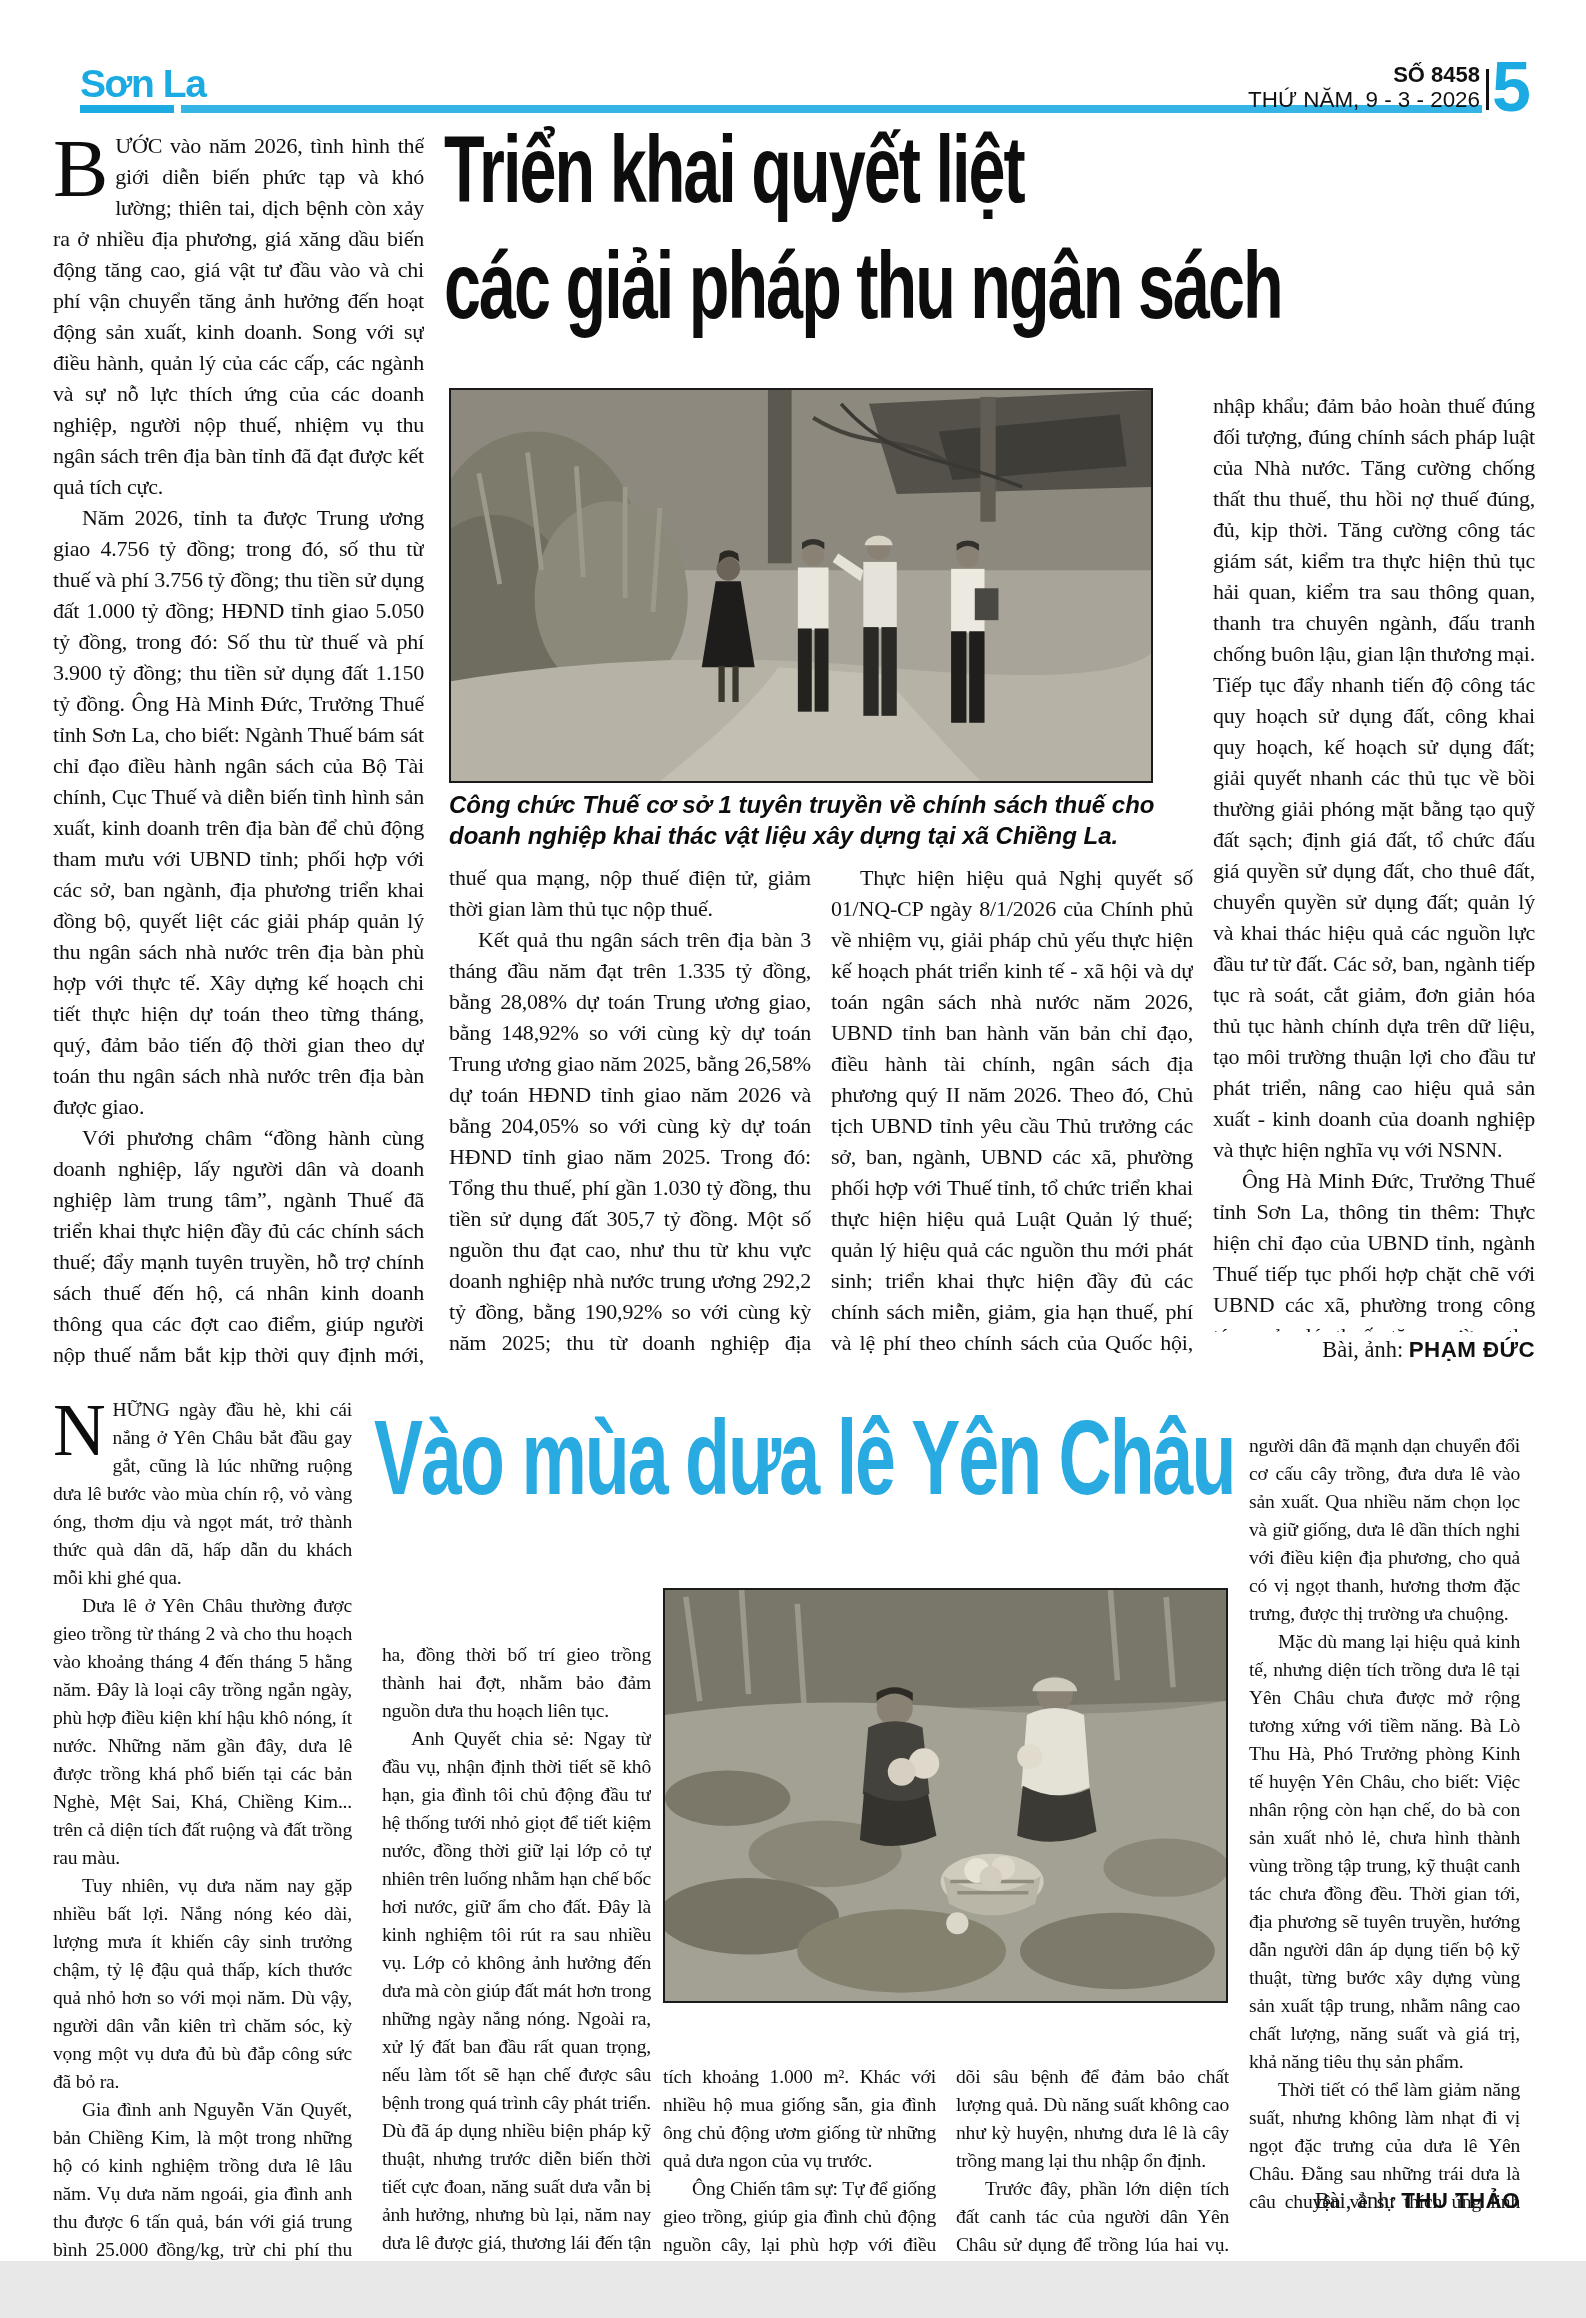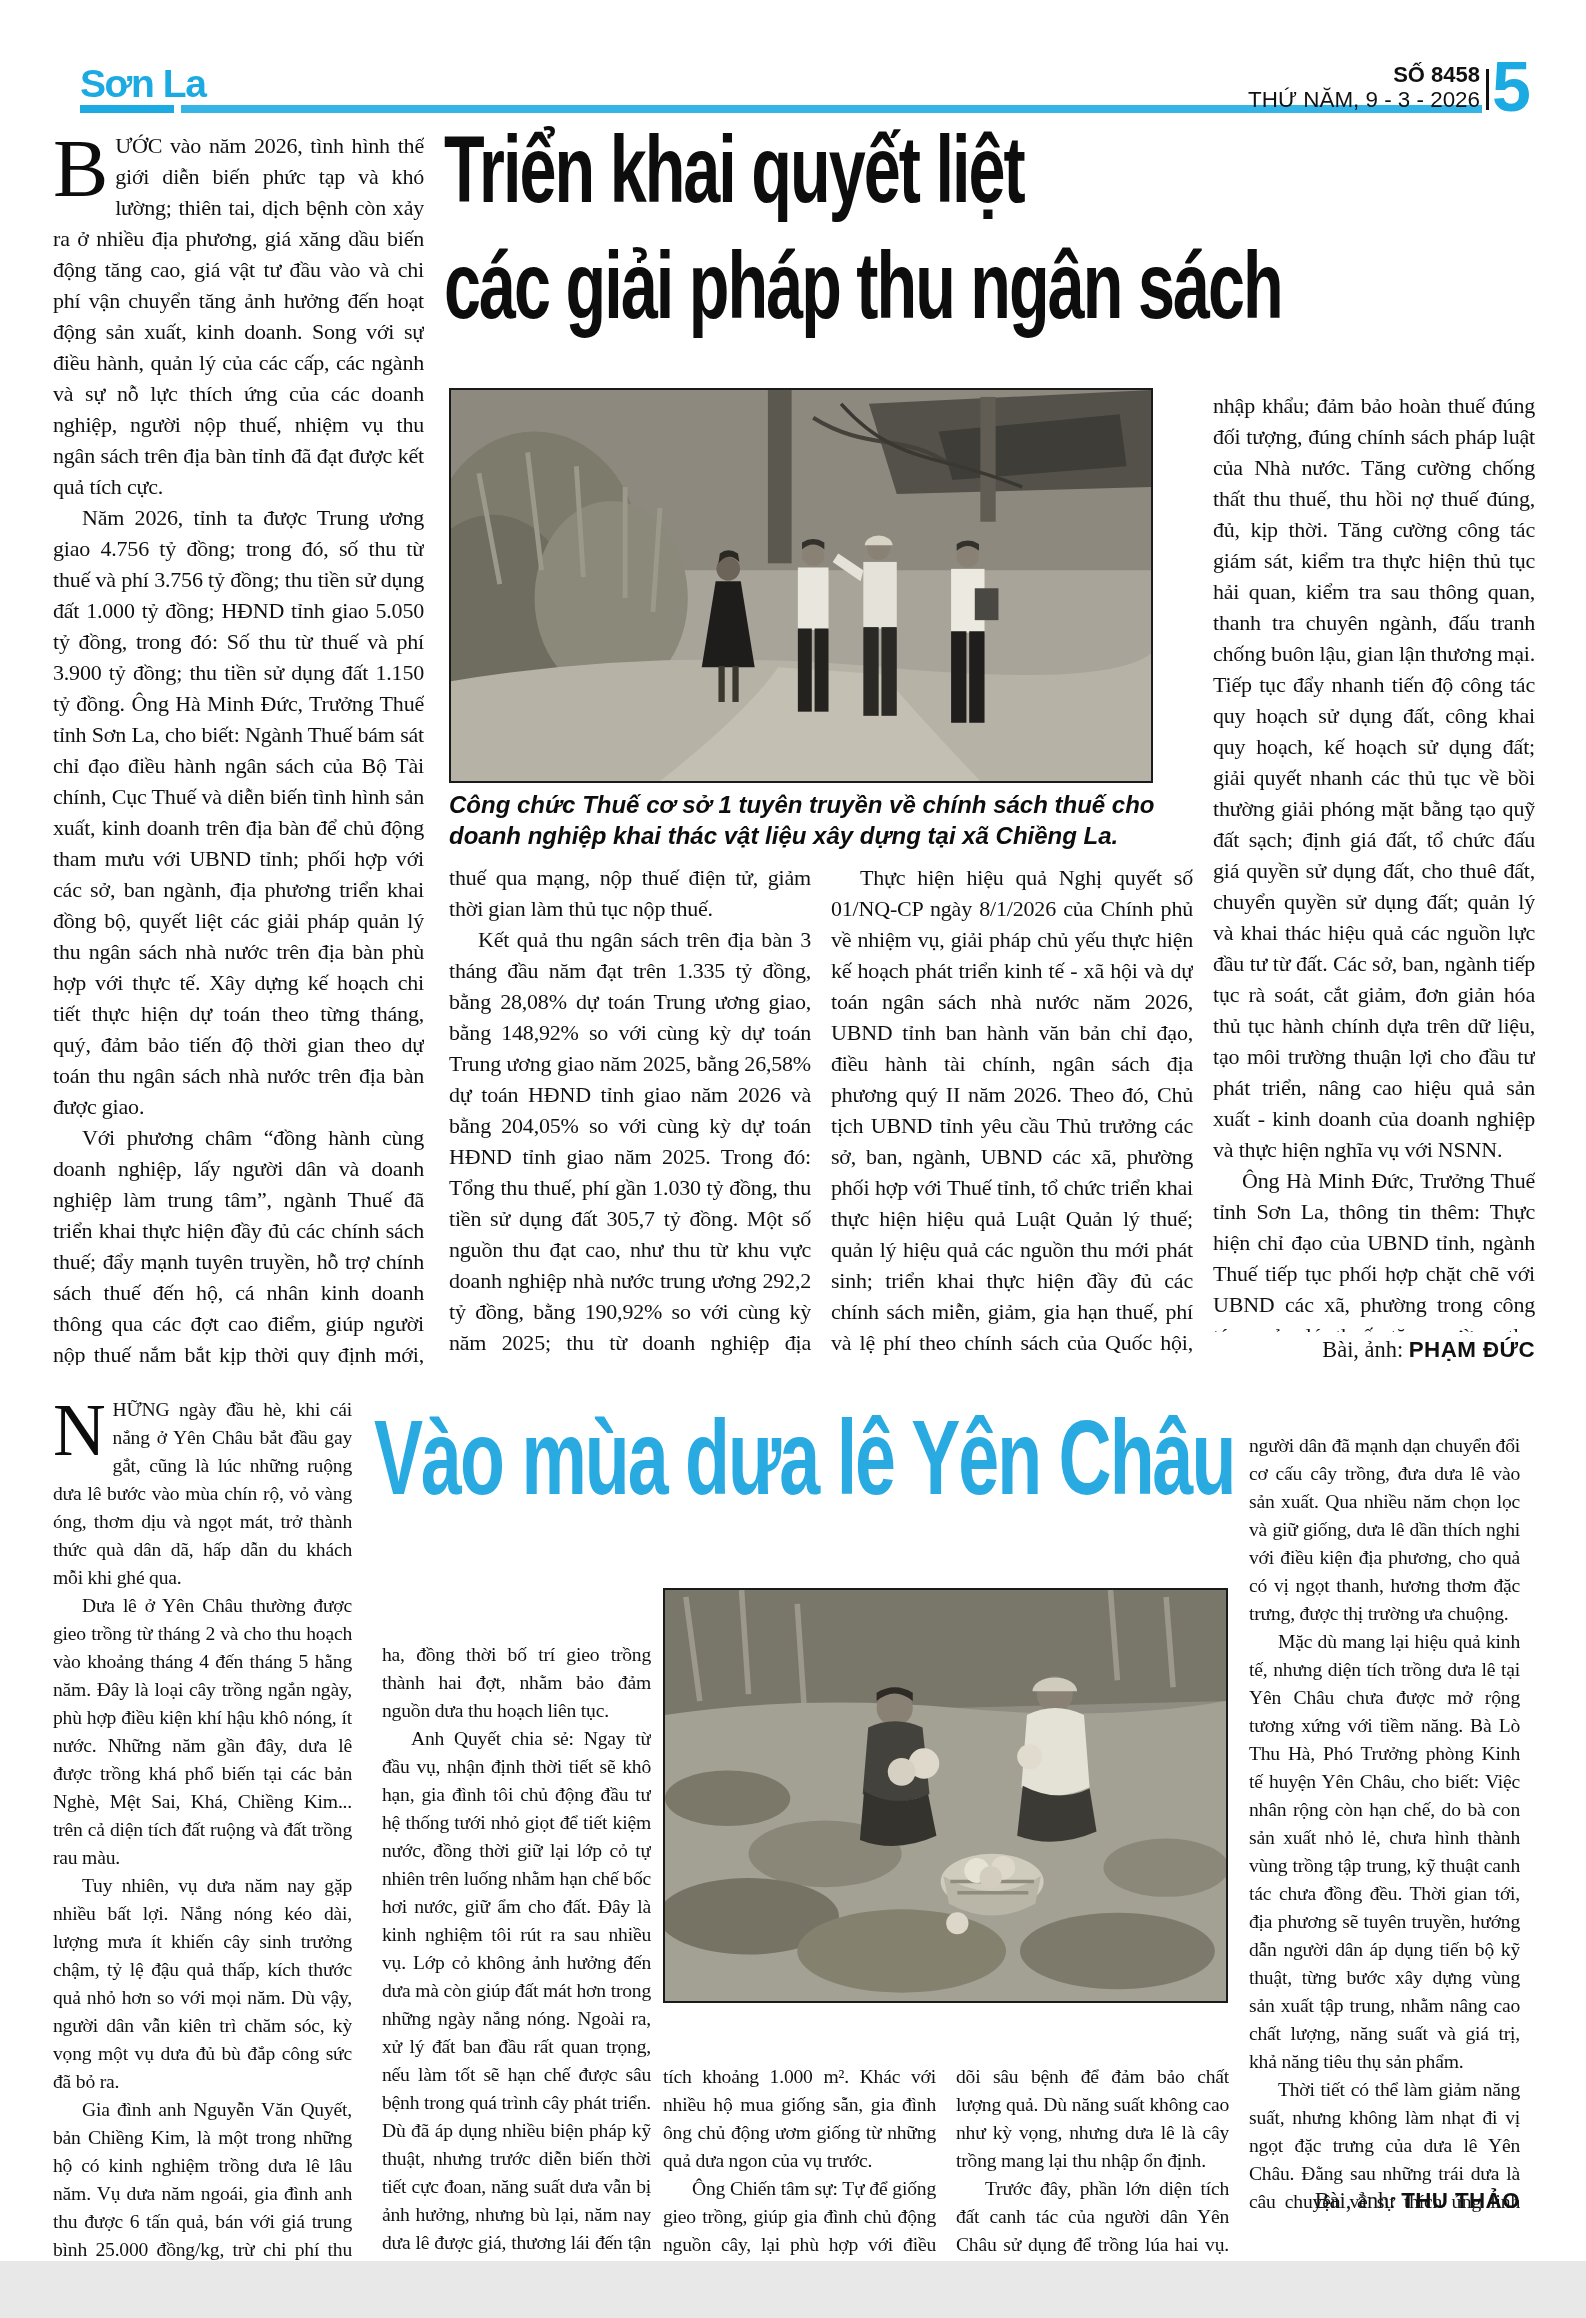--- a/index.html
+++ b/index.html
@@ -193,21 +193,21 @@
       <circle cx="420" cy="480" r="16" fill="#dcd7c9"></circle>
     </svg>
   </div>
 
   <div class="abs col a2col" style="left:663px;top:2063px;width:273px;height:247px;">
     <p class="np">tích khoảng 1.000 m². Khác với nhiều hộ mua giống sẵn, gia đình ông chủ động ươm giống từ những quả dưa ngon của vụ trước.</p>
     <p>Ông Chiến tâm sự: Tự để giống gieo trồng, giúp gia đình chủ động nguồn cây, lại phù hợp với điều kiện đất đai. Năm nay, thời tiết khô hạn nên dưa phát triển chậm, dự kiến phải đến tháng 5 mới bắt đầu thu hoạch. Hiện giờ, gia đình tập trung chăm sóc, tưới nước và theo</p>
   </div>
 
   <div class="abs col a2col" style="left:956px;top:2063px;width:273px;height:247px;">
-    <p class="np">dõi sâu bệnh để đảm bảo chất lượng quả. Dù năng suất không cao như kỳ vọng, nhưng dưa lê là cây trồng mang lại thu nhập ổn định.</p>
+    <p class="np">dõi sâu bệnh để đảm bảo chất lượng quả. Dù năng suất không cao như kỳ huyện, nhưng dưa lê là cây trồng mang lại thu nhập ổn định.</p>
     <p>Trước đây, phần lớn diện tích đất canh tác của người dân Yên Châu sử dụng để trồng lúa hai vụ. Tuy nhiên, do tình trạng hạn hán kéo dài, nhiều diện tích không còn đảm bảo nước tưới, năng suất giảm rõ rệt. Từ những hạt giống dưa được mang về từ miền xuôi,</p>
   </div>
 
   <div class="abs col a2col" style="left:1249px;top:1396px;width:271px;height:789px;margin-top:36px;">
     <p class="np">người dân đã mạnh dạn chuyển đổi cơ cấu cây trồng, đưa dưa lê vào sản xuất. Qua nhiều năm chọn lọc và giữ giống, dưa lê dần thích nghi với điều kiện địa phương, cho quả có vị ngọt thanh, hương thơm đặc trưng, được thị trường ưa chuộng.</p>
     <p>Mặc dù mang lại hiệu quả kinh tế, nhưng diện tích trồng dưa lê tại Yên Châu chưa được mở rộng tương xứng với tiềm năng. Bà Lò Thu Hà, Phó Trưởng phòng Kinh tế huyện Yên Châu, cho biết: Việc nhân rộng còn hạn chế, do bà con sản xuất nhỏ lẻ, chưa hình thành vùng trồng tập trung, kỹ thuật canh tác chưa đồng đều. Thời gian tới, địa phương sẽ tuyên truyền, hướng dẫn người dân áp dụng tiến bộ kỹ thuật, từng bước xây dựng vùng sản xuất tập trung, nhằm nâng cao chất lượng, năng suất và giá trị, khả năng tiêu thụ sản phẩm.</p>
     <p>Thời tiết có thể làm giảm năng suất, nhưng không làm nhạt đi vị ngọt đặc trưng của dưa lê Yên Châu. Đằng sau những trái dưa là câu chuyện về sự thích ứng linh hoạt và ý chí lao động bền bỉ của người nông dân nơi đây, để những ruộng dưa lê vẫn phát triển xanh tốt, đem lại thu nhập cho bà con ❑</p>
   </div>
 
   <div class="abs byline" style="left:1249px;top:2187px;width:271px;">

